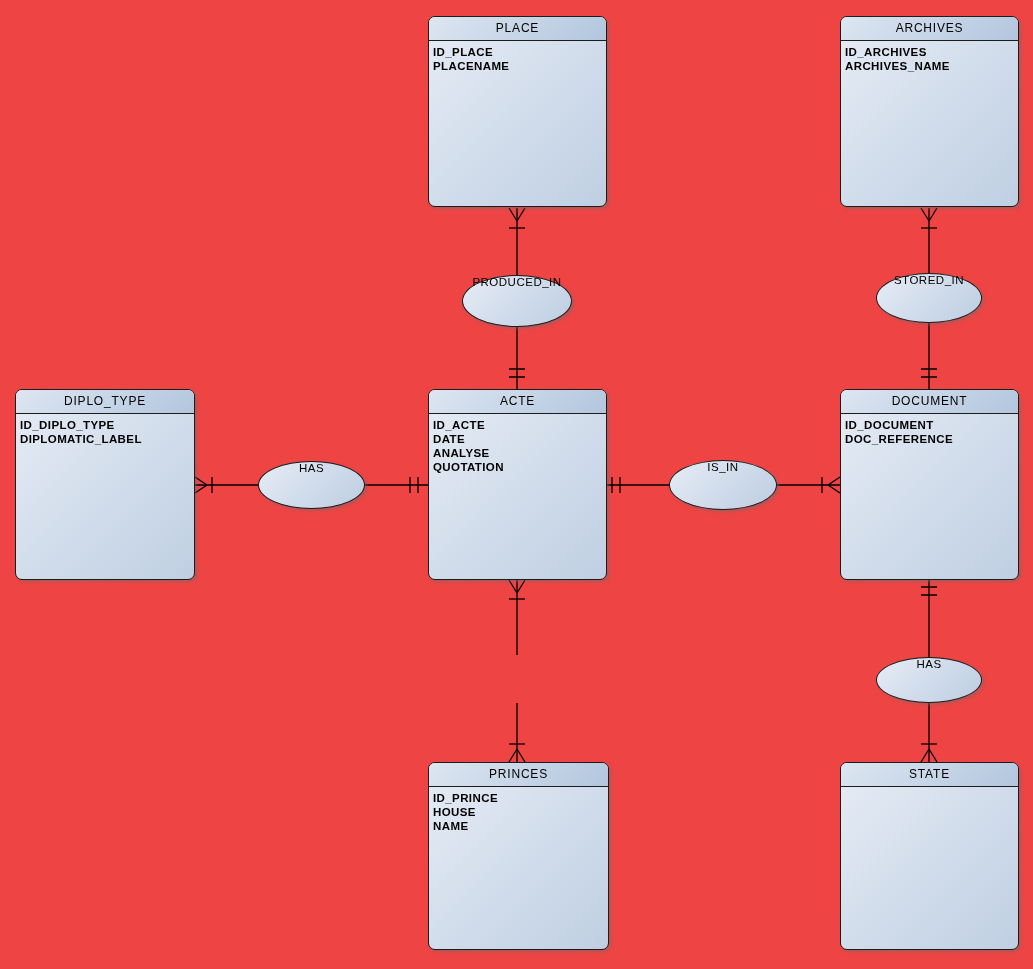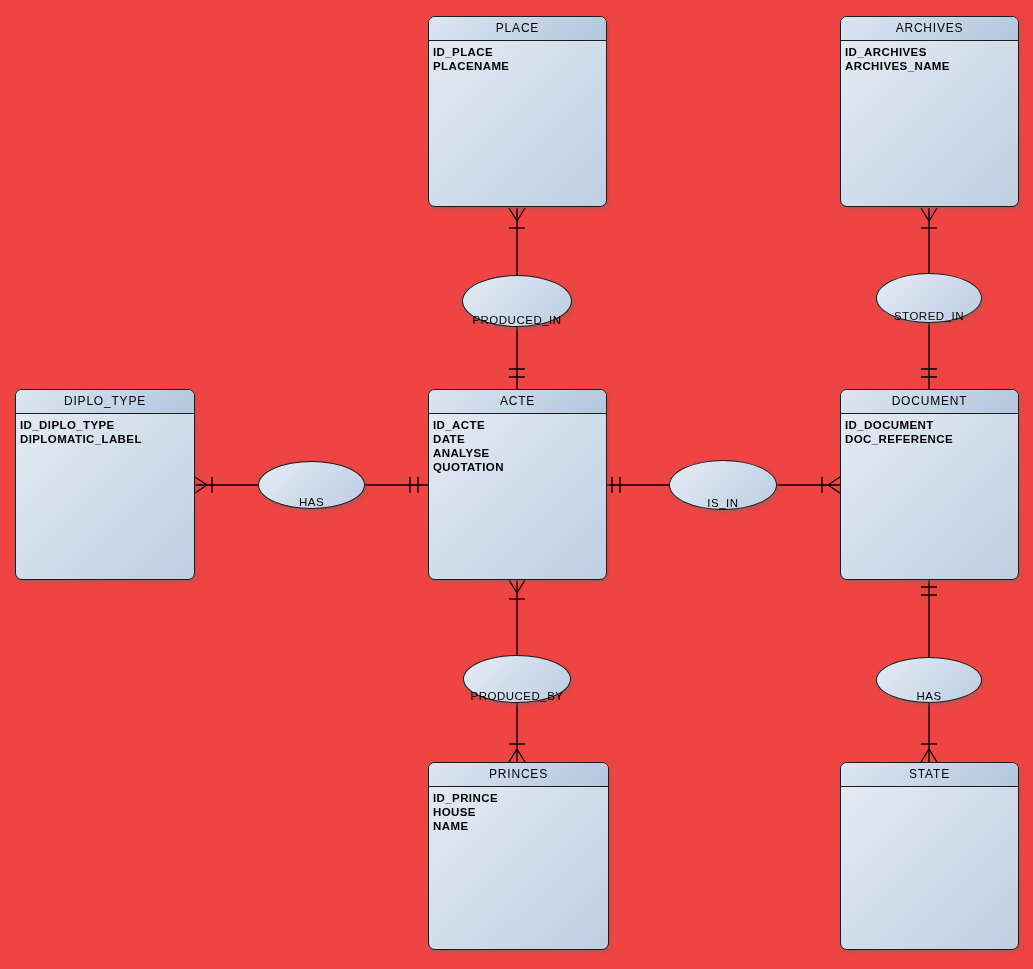--- a/index.html
+++ b/index.html
@@ -54,21 +54,21 @@
     white-space: nowrap;
     font-weight: bold;
   }
   .relationship {
     position: absolute;
     border: 1.3px solid #1c1c1c;
     border-radius: 50%;
     background: linear-gradient(135deg, #e6ecf5 0%, #bccde2 100%);
     box-shadow: 2px 2px 3px rgba(110,110,110,0.5);
     display: flex;
-    align-items: flex-end;
+    align-items: flex-start;
     justify-content: center;
     box-sizing: border-box;
   }
   .rel-label {
     font-size: 11.5px;
     letter-spacing: 0.5px;
     color: #000000;
     white-space: nowrap;
   }
 </style>
@@ -189,21 +189,18 @@
   </div>
 
   <div class="relationship" style="left:258px; top:461px; width:107px; height:48px">
     <span class="rel-label">HAS</span>
   </div>
 
   <div class="relationship" style="left:669px; top:460px; width:108px; height:50px">
     <span class="rel-label">IS_IN</span>
   </div>
 
-  <div class="relationship" style="left:463px; top:655px; width:108px; height:48px">
-    <span class="rel-label">PRODUCED_BY</span>
-  </div>
 
   <div class="relationship" style="left:876px; top:657px; width:106px; height:46px">
     <span class="rel-label">HAS</span>
   </div>
 
 </div>
 
 </body></html>

